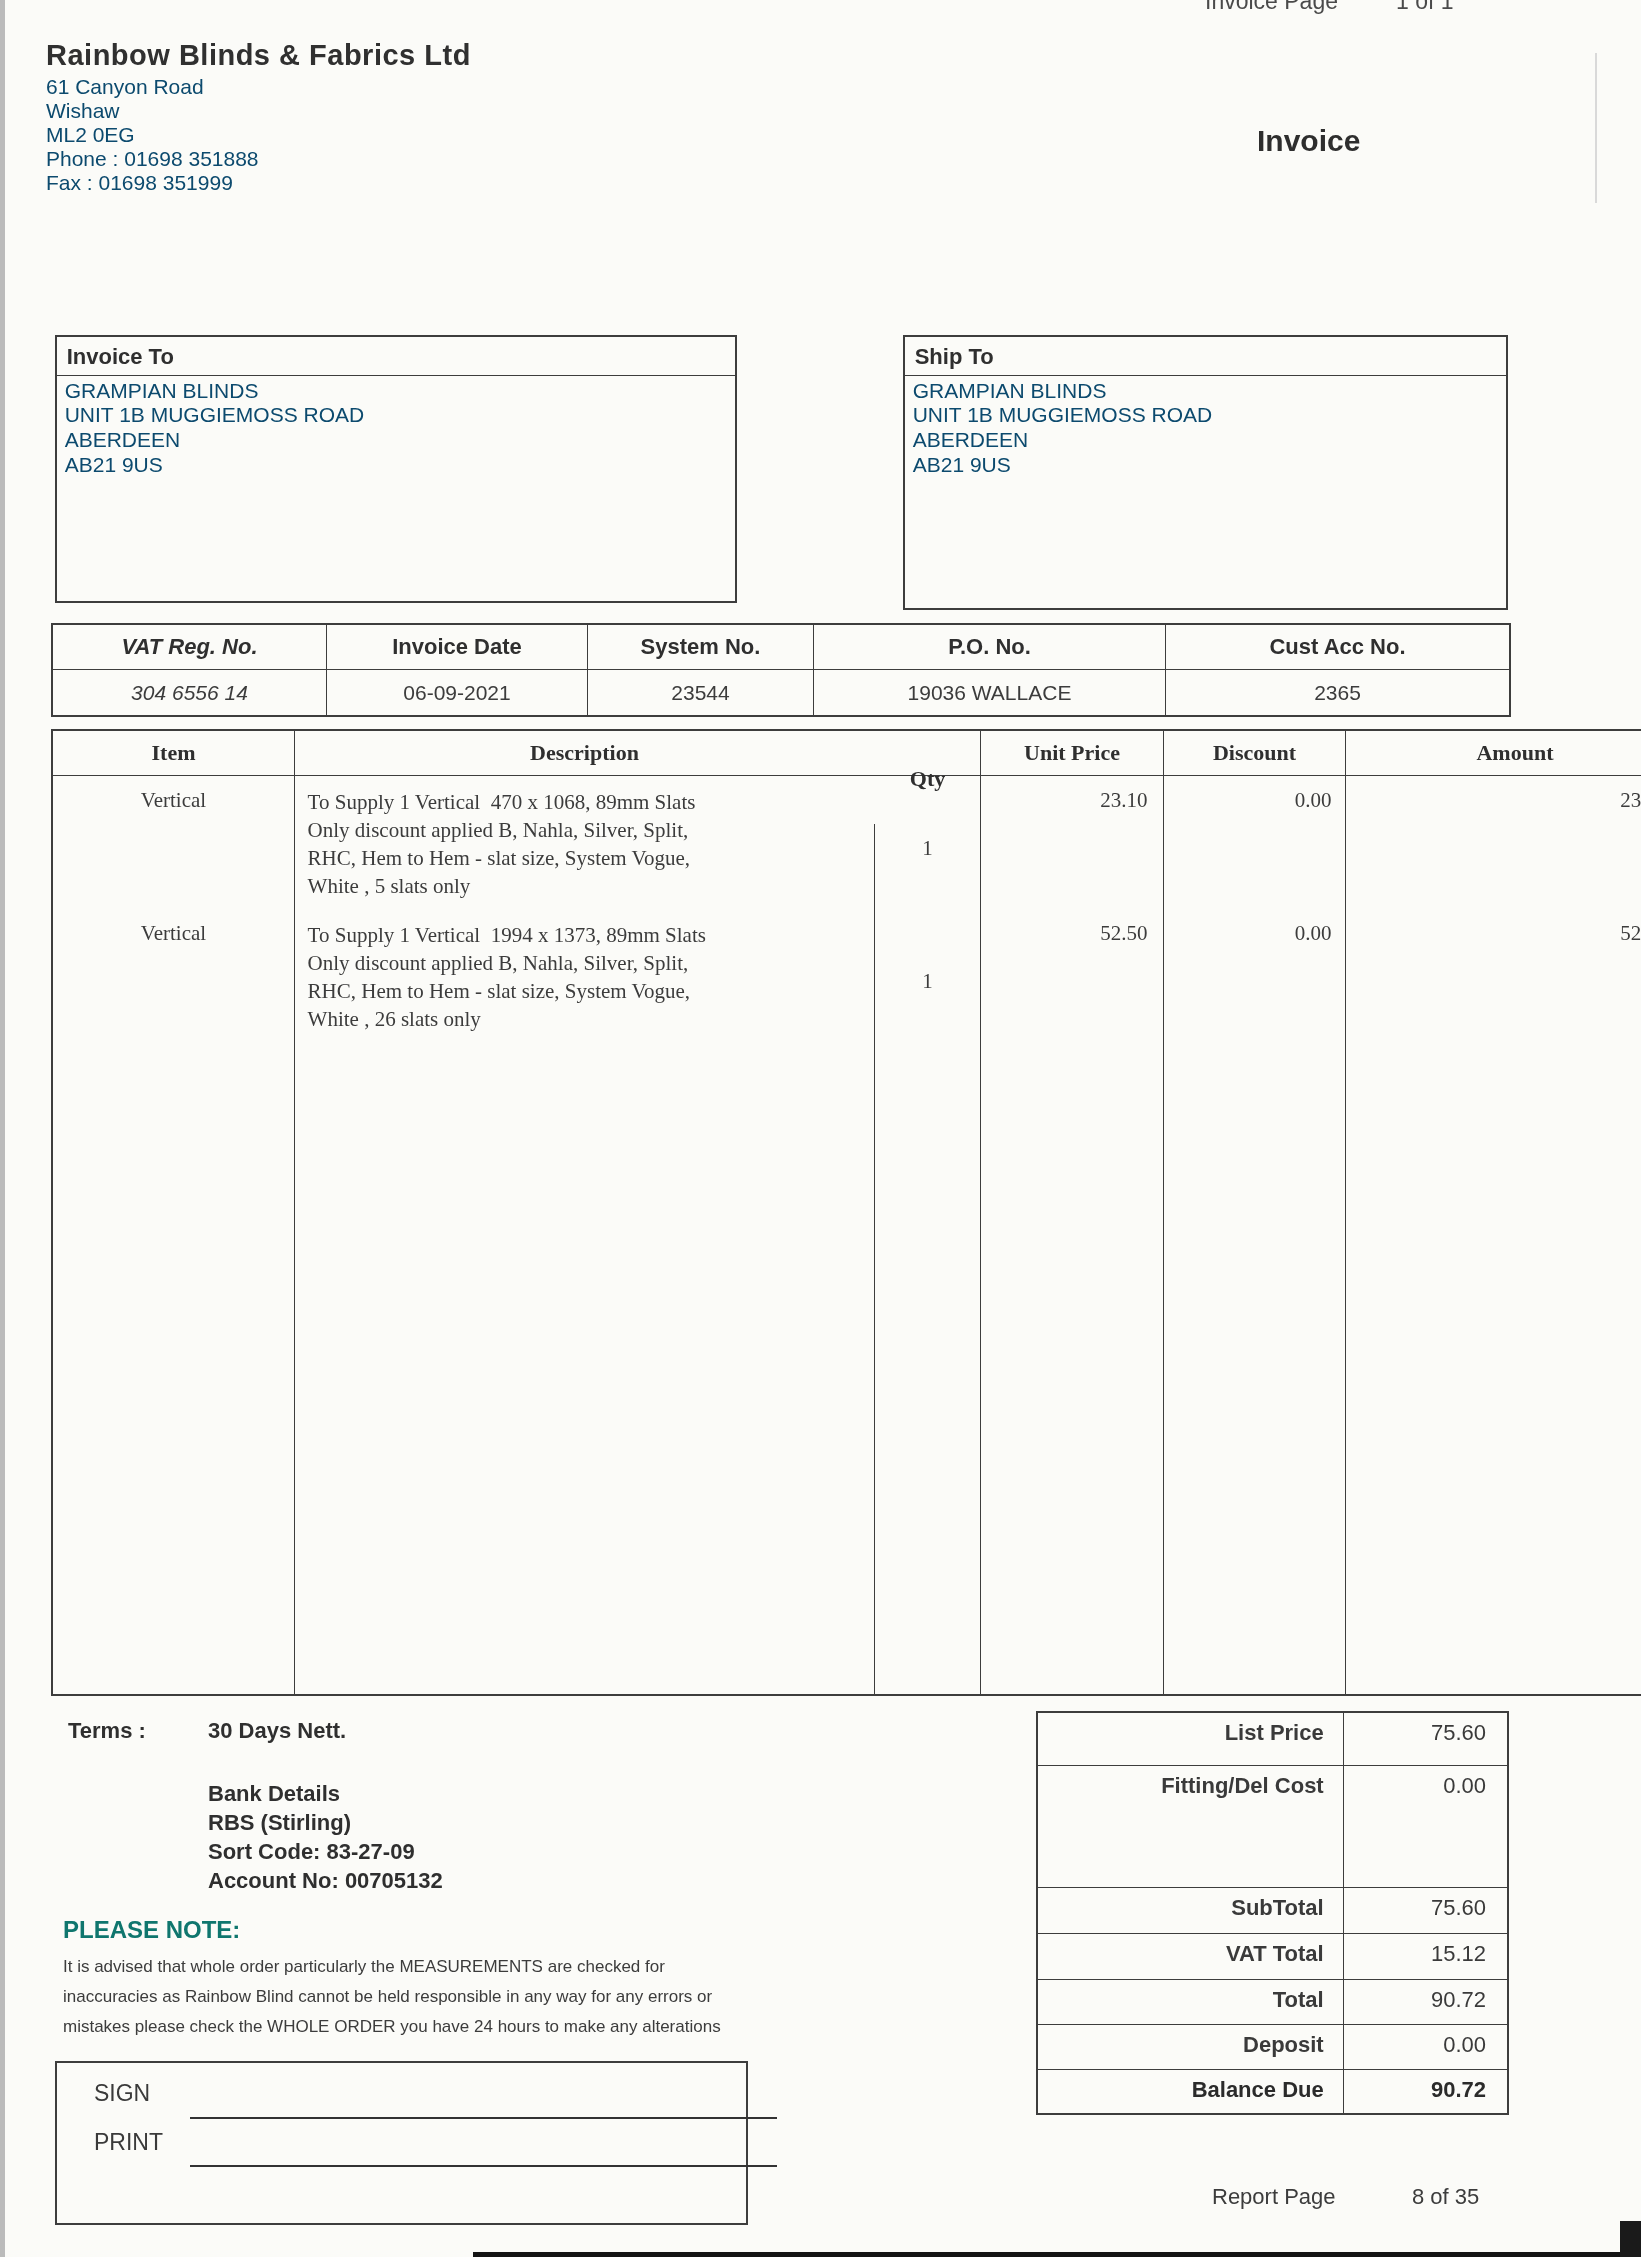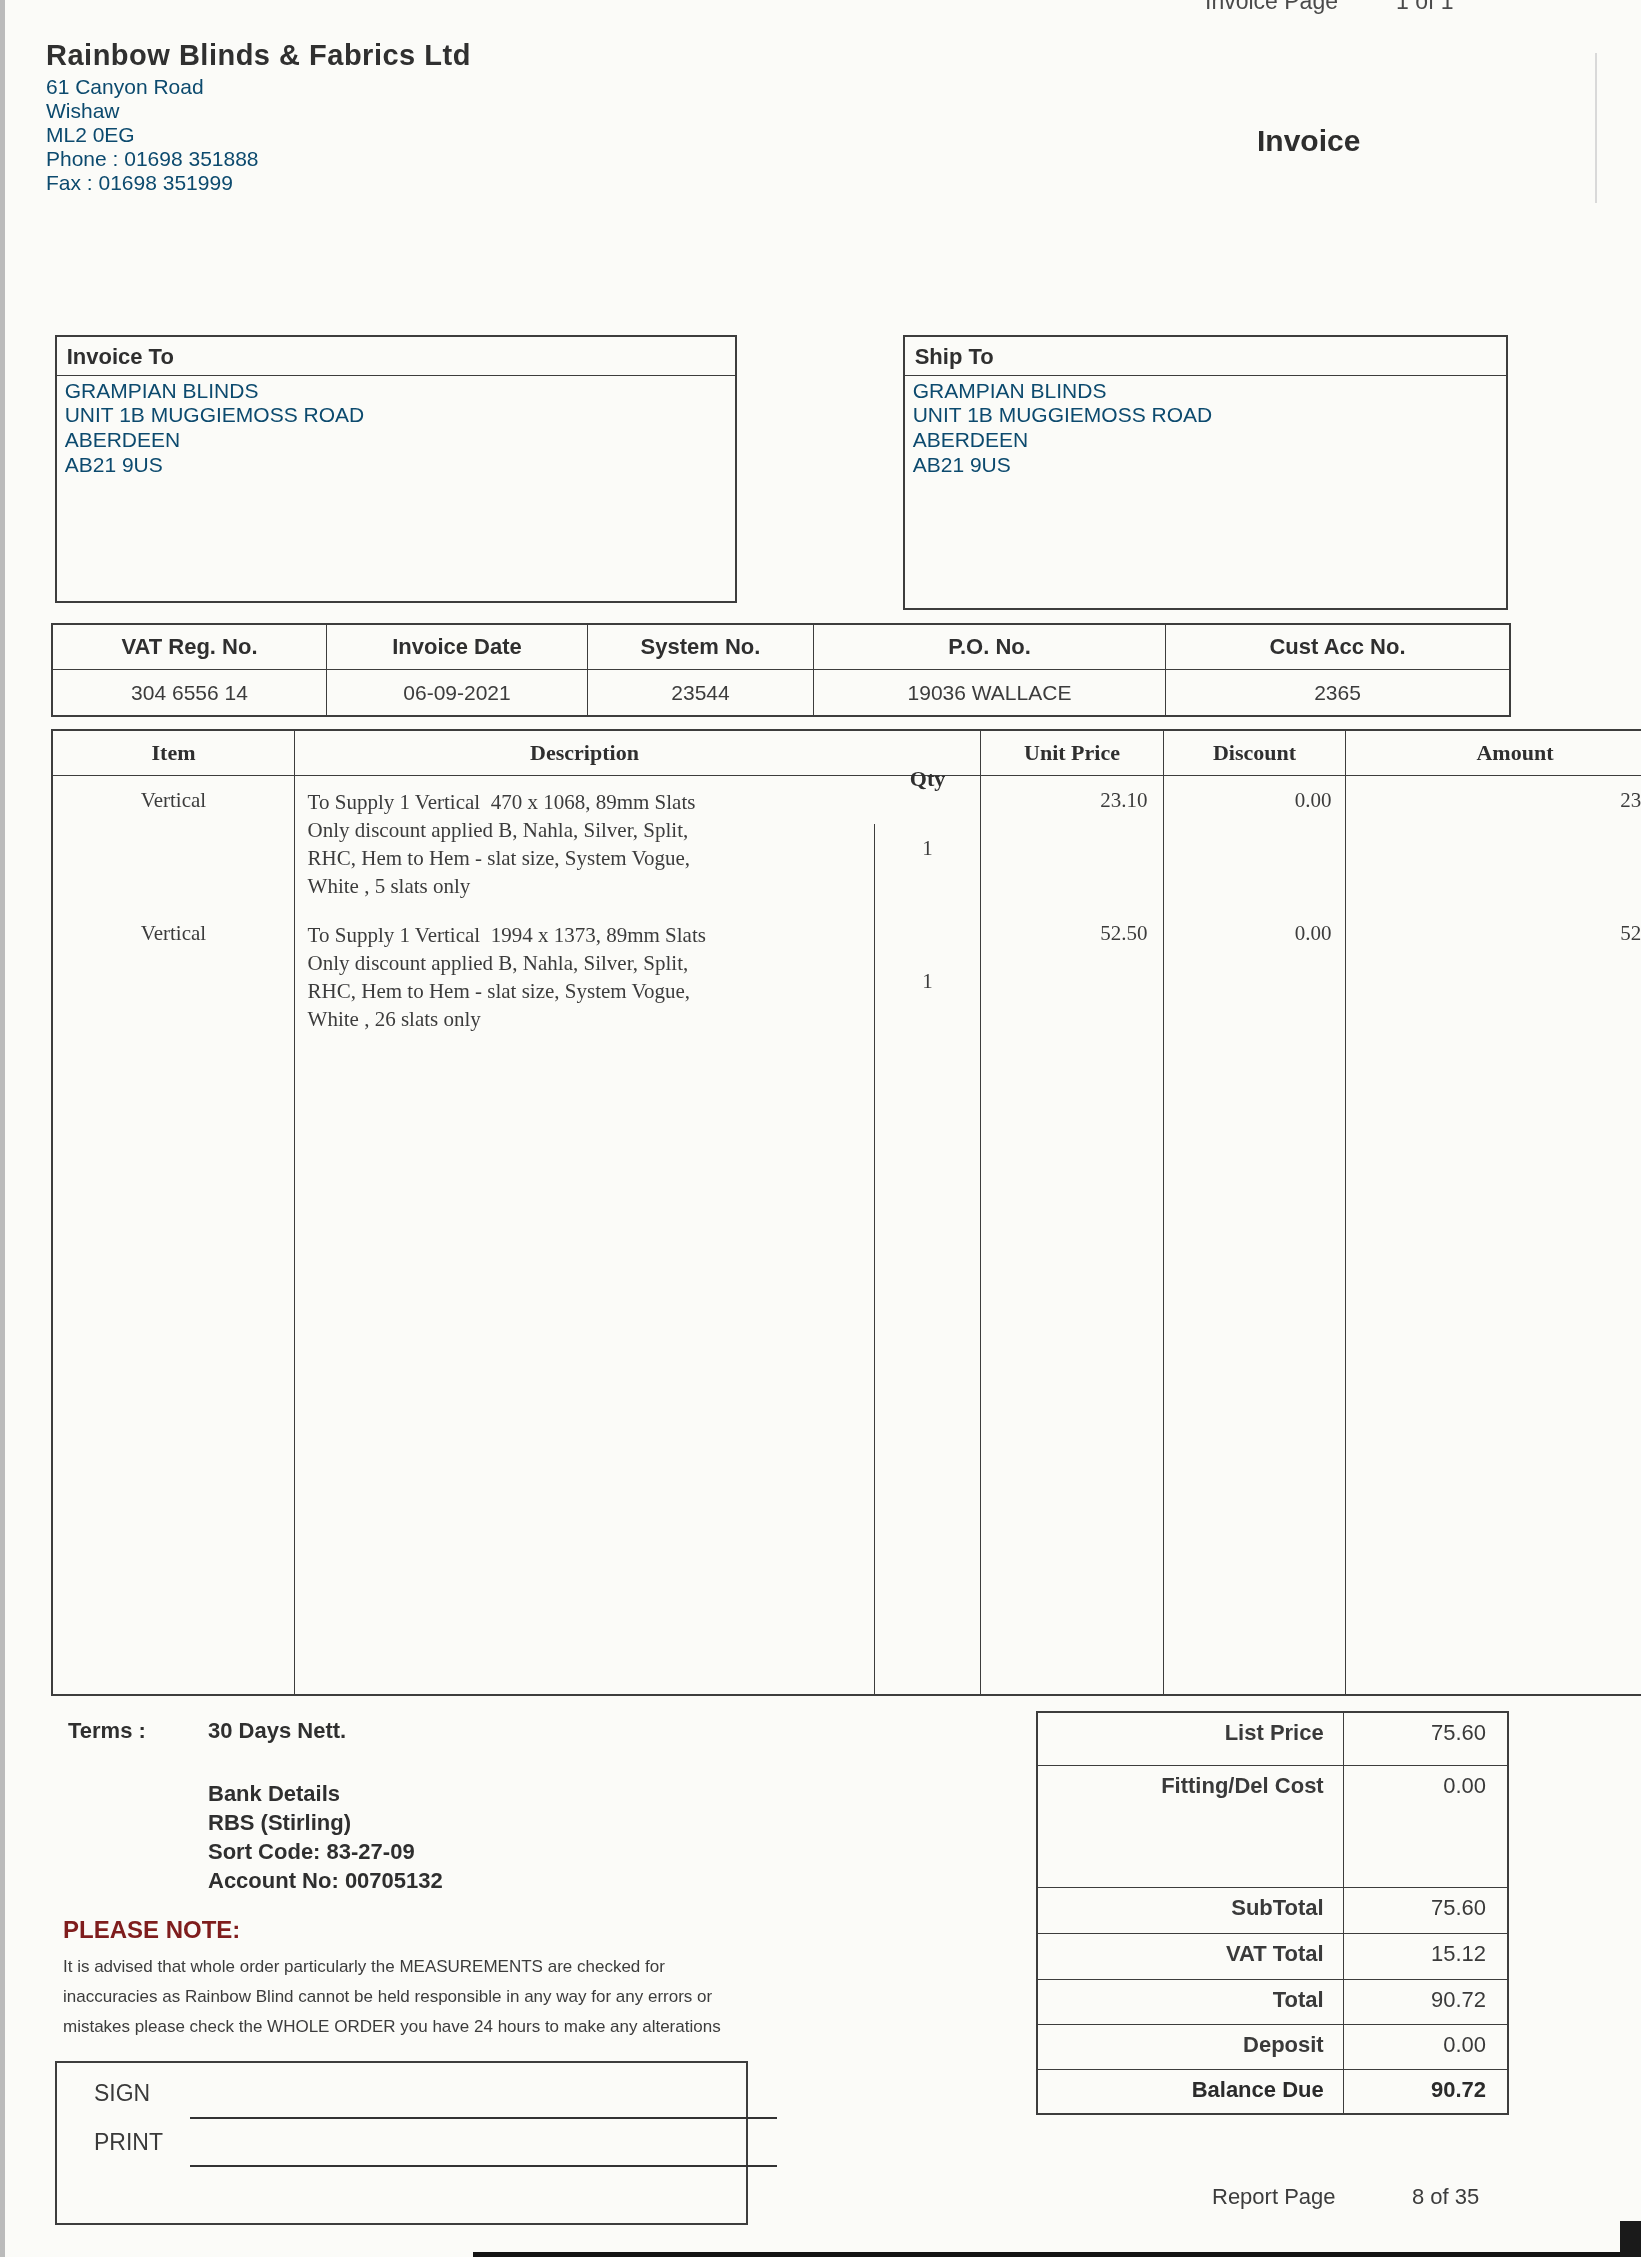--- a/index.html
+++ b/index.html
@@ -47,21 +47,21 @@
   .irow.center{text-align:center;}
   .irow.num{text-align:right;}
   .pad-price{padding-right:15.4px;}
   .pad-disc{padding-right:13.5px;}
   .pad-amt{padding-right:16.4px;}
   .desc-line{padding-left:12.6px;line-height:28px;white-space:pre-wrap;}
   
   .terms-label{left:68px;top:1718px;font-size:22px;font-weight:bold;color:#2f2f2f;}
   .terms-value{left:208px;top:1718px;font-size:22px;font-weight:bold;color:#2f2f2f;}
   .bank-block{left:208px;top:1779px;font-size:22px;font-weight:bold;line-height:29px;color:#2f2f2f;}
-  .note-title{left:63px;top:1916px;font-size:24px;font-weight:bold;color:#7f1d1d;}
+  .note-title{left:63px;top:1916px;font-size:24px;font-weight:bold;color:#0f766e;}
   .note-body{left:63px;top:1952px;font-size:17px;line-height:30px;color:#3c3c3c;white-space:nowrap;}
   
   .totals{left:1036px;top:1711px;width:473px;height:404px;border:2.9px solid #3d3d3d;display:flex;flex-direction:column;}
   .trow{display:flex;border-top:1.9px solid #3d3d3d;flex:none;}
   .trow:first-child{border-top:none;}
   .trow .tl{width:306px;flex:none;border-right:1.9px solid #3d3d3d;text-align:right;padding:6.8px 19.3px 0 0;font-size:22px;color:#3a3a3a;font-weight:bold;}
   .trow .tv{flex:1;text-align:right;padding:6.8px 21px 0 0;font-size:22px;color:#3a3a3a;}
   .trow.bold .tl,.trow.bold .tv{font-weight:bold;color:#2b2b2b;}
   .th0{height:52px;}.th1{height:122px;}.th2{height:46px;}.th3{height:46px;}
   .th4{height:45px;}.th5{height:45px;}.th6{flex:1;}
@@ -123,21 +123,21 @@
     <div class="box-label">Ship To</div>
     <div class="box-lines">
       <div>GRAMPIAN BLINDS</div>
       <div>UNIT 1B MUGGIEMOSS ROAD</div>
       <div>ABERDEEN</div>
       <div>AB21 9US</div>
     </div>
   </div>
 
   <div class="abs meta">
-    <div class="meta-col" style="width:273px;">
+    <div class="meta-col" style="width:273px;font-style:italic;">
       <div class="mh">VAT Reg. No.</div>
       <div class="mv">304 6556 14</div>
     </div>
     <div class="meta-col" style="width:261px;">
       <div class="mh">Invoice Date</div>
       <div class="mv">06-09-2021</div>
     </div>
     <div class="meta-col" style="width:226px;">
       <div class="mh">System No.</div>
       <div class="mv">23544</div>

